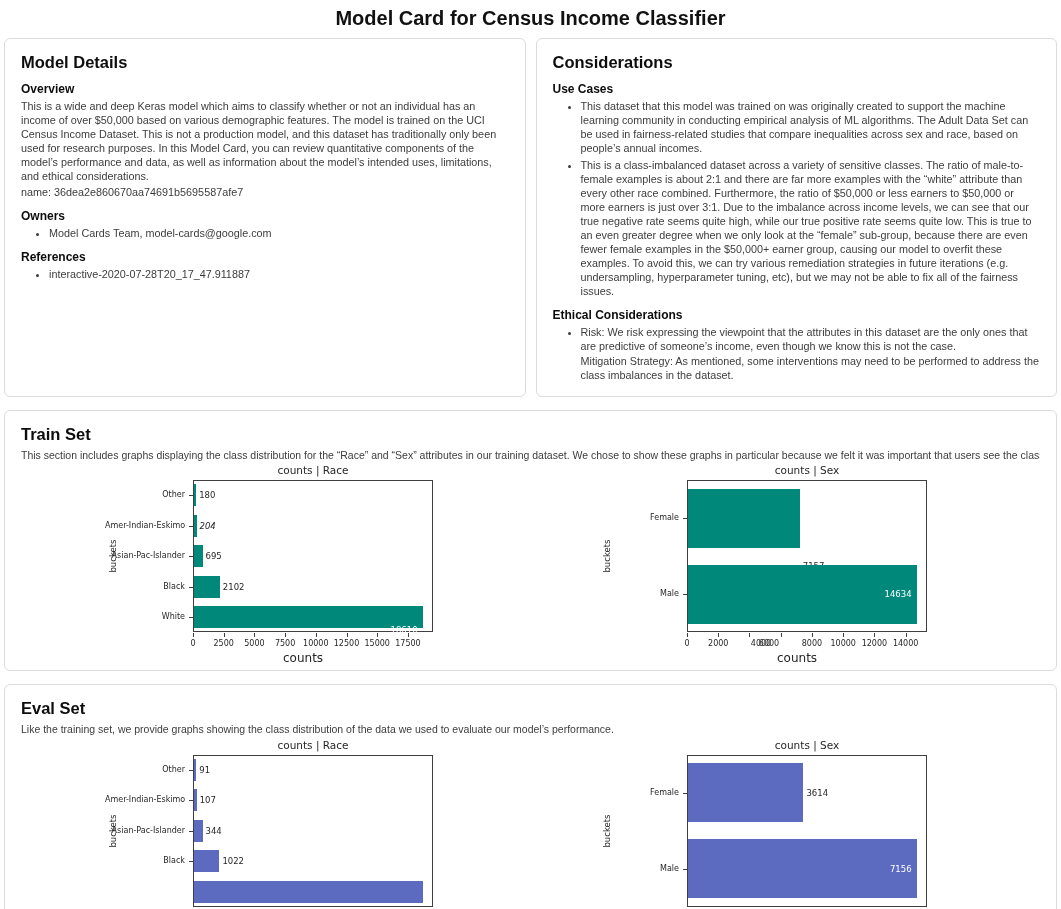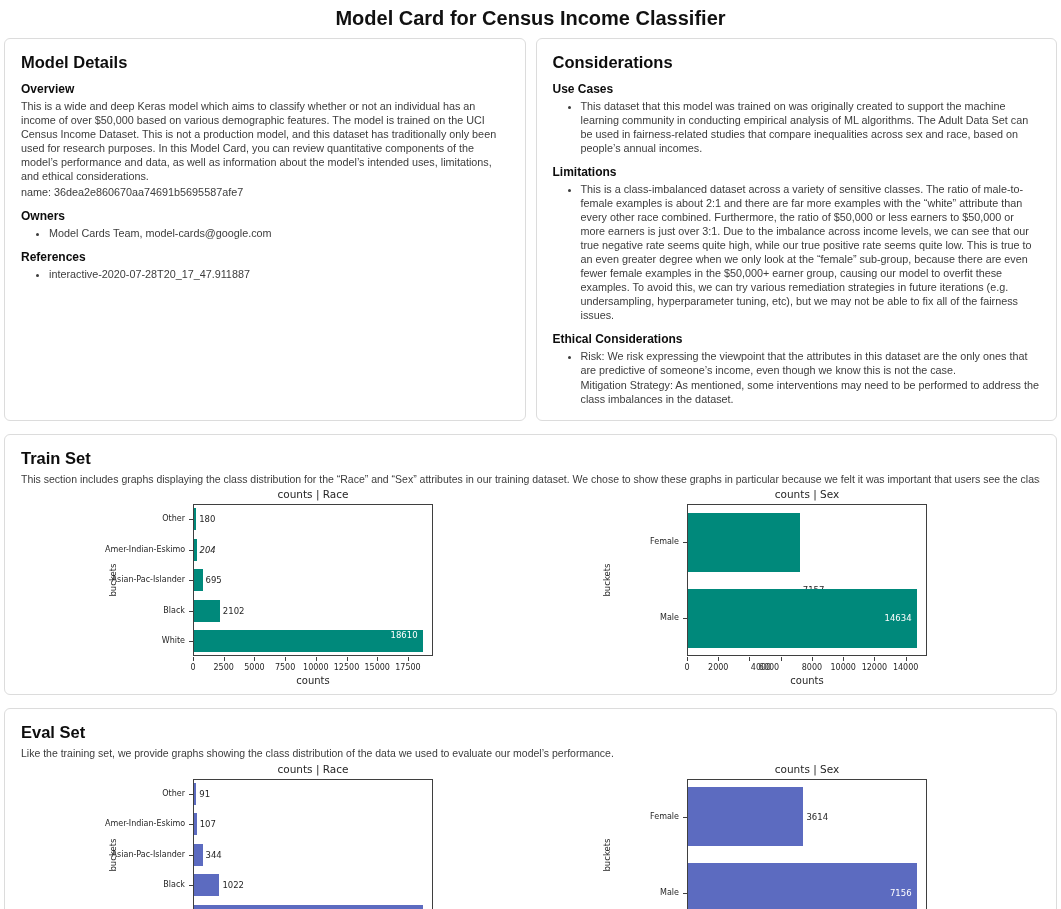--- a/index.html
+++ b/index.html
@@ -38,21 +38,21 @@
   .chart > div { position: absolute; white-space: nowrap; }
   .c-title { font-size: 10.5px; text-align: center; color: #262626; }
   .c-ylab  { font-size: 8.5px;  text-align: center; color: #262626; transform: rotate(-90deg); }
   .c-plot  { border: 1px solid #3f3f3f; background: #fff; }
   .c-ycat  { font-size: 8px; text-align: right; color: #262626; }
   .c-tickmark { background: #3f3f3f; }
   .c-val   { font-size: 8.5px; }
   .c-val.inside  { color: #ffffff; text-align: right; }
   .c-val.outside { color: #262626; text-align: left; }
   .c-xlab  { font-size: 8px; text-align: center; color: #262626; }
-  .c-xaxis { font-size: 10px; text-align: center; color: #262626; }
+  .c-xaxis { font-size: 12px; text-align: left; color: #262626; }
 </style>
 </head>
 <body>
 
 <h1 class="page-title">Model Card for Census Income Classifier</h1>
 
 <div class="row">
 
   <section class="card">
     <h2>Model Details</h2>
@@ -68,21 +68,20 @@
       <li>interactive-2020-07-28T20_17_47.911887</li>
     </ul>
   </section>
 
   <section class="card">
     <h2>Considerations</h2>
     <h3>Use Cases</h3>
     <ul>
       <li>This dataset that this model was trained on was originally created to support the machine learning community in conducting empirical analysis of ML algorithms. The Adult Data Set can be used in fairness-related studies that compare inequalities across sex and race, based on people’s annual incomes.</li>
     </ul>
-    <h3>Limitations</h3>
     <ul>
       <li>This is a class-imbalanced dataset across a variety of sensitive classes. The ratio of male-to-female examples is about 2:1 and there are far more examples with the “white” attribute than every other race combined. Furthermore, the ratio of $50,000 or less earners to $50,000 or more earners is just over 3:1. Due to the imbalance across income levels, we can see that our true negative rate seems quite high, while our true positive rate seems quite low. This is true to an even greater degree when we only look at the “female” sub-group, because there are even fewer female examples in the $50,000+ earner group, causing our model to overfit these examples. To avoid this, we can try various remediation strategies in future iterations (e.g. undersampling, hyperparameter tuning, etc), but we may not be able to fix all of the fairness issues.</li>
     </ul>
     <h3>Ethical Considerations</h3>
     <ul>
       <li class="pre">Risk: We risk expressing the viewpoint that the attributes in this dataset are the only ones that are predictive of someone’s income, even though we know this is not the case.
 Mitigation Strategy: As mentioned, some interventions may need to be performed to address the class imbalances in the dataset.</li>
     </ul>
   </section>
 
@@ -108,21 +107,21 @@
         <div class="c-ycat" style="left: 0px; top: 87px; width: 80px;">Asian-Pac-Islander</div>
         <div class="c-tickmark" style="left: 84px; top: 92px; width: 4px; height: 1px;"></div>
         <div class="c-val outside" style="left: 100.536px; top: 87px;">695</div>
         <div class="c-bar" style="left: 89px; top: 111.456px; width: 25.8178px; height: 21.888px; background: rgb(0, 137, 123);"></div>
         <div class="c-ycat" style="left: 0px; top: 117.4px; width: 80px;">Black</div>
         <div class="c-tickmark" style="left: 84px; top: 122.4px; width: 4px; height: 1px;"></div>
         <div class="c-val outside" style="left: 117.818px; top: 117.4px;">2102</div>
         <div class="c-bar" style="left: 89px; top: 141.856px; width: 228.577px; height: 21.888px; background: rgb(0, 137, 123);"></div>
         <div class="c-ycat" style="left: 0px; top: 147.8px; width: 80px;">White</div>
         <div class="c-tickmark" style="left: 84px; top: 152.8px; width: 4px; height: 1px;"></div>
-        <div class="c-val inside" style="left: 270.577px; top: 142px; width: 42px;">18610</div>
+        <div class="c-val inside" style="left: 270.577px; top: 161px; width: 42px;">18610</div>
         <div class="c-tickmark" style="left: 88px; top: 169px; width: 1px; height: 4px;"></div>
         <div class="c-xlab" style="left: 63px; top: 175px; width: 50px;">0</div>
         <div class="c-tickmark" style="left: 118.706px; top: 169px; width: 1px; height: 4px;"></div>
         <div class="c-xlab" style="left: 93.7062px; top: 175px; width: 50px;">2500</div>
         <div class="c-tickmark" style="left: 149.412px; top: 169px; width: 1px; height: 4px;"></div>
         <div class="c-xlab" style="left: 124.412px; top: 175px; width: 50px;">5000</div>
         <div class="c-tickmark" style="left: 180.119px; top: 169px; width: 1px; height: 4px;"></div>
         <div class="c-xlab" style="left: 155.119px; top: 175px; width: 50px;">7500</div>
         <div class="c-tickmark" style="left: 210.825px; top: 169px; width: 1px; height: 4px;"></div>
         <div class="c-xlab" style="left: 185.825px; top: 175px; width: 50px;">10000</div>

